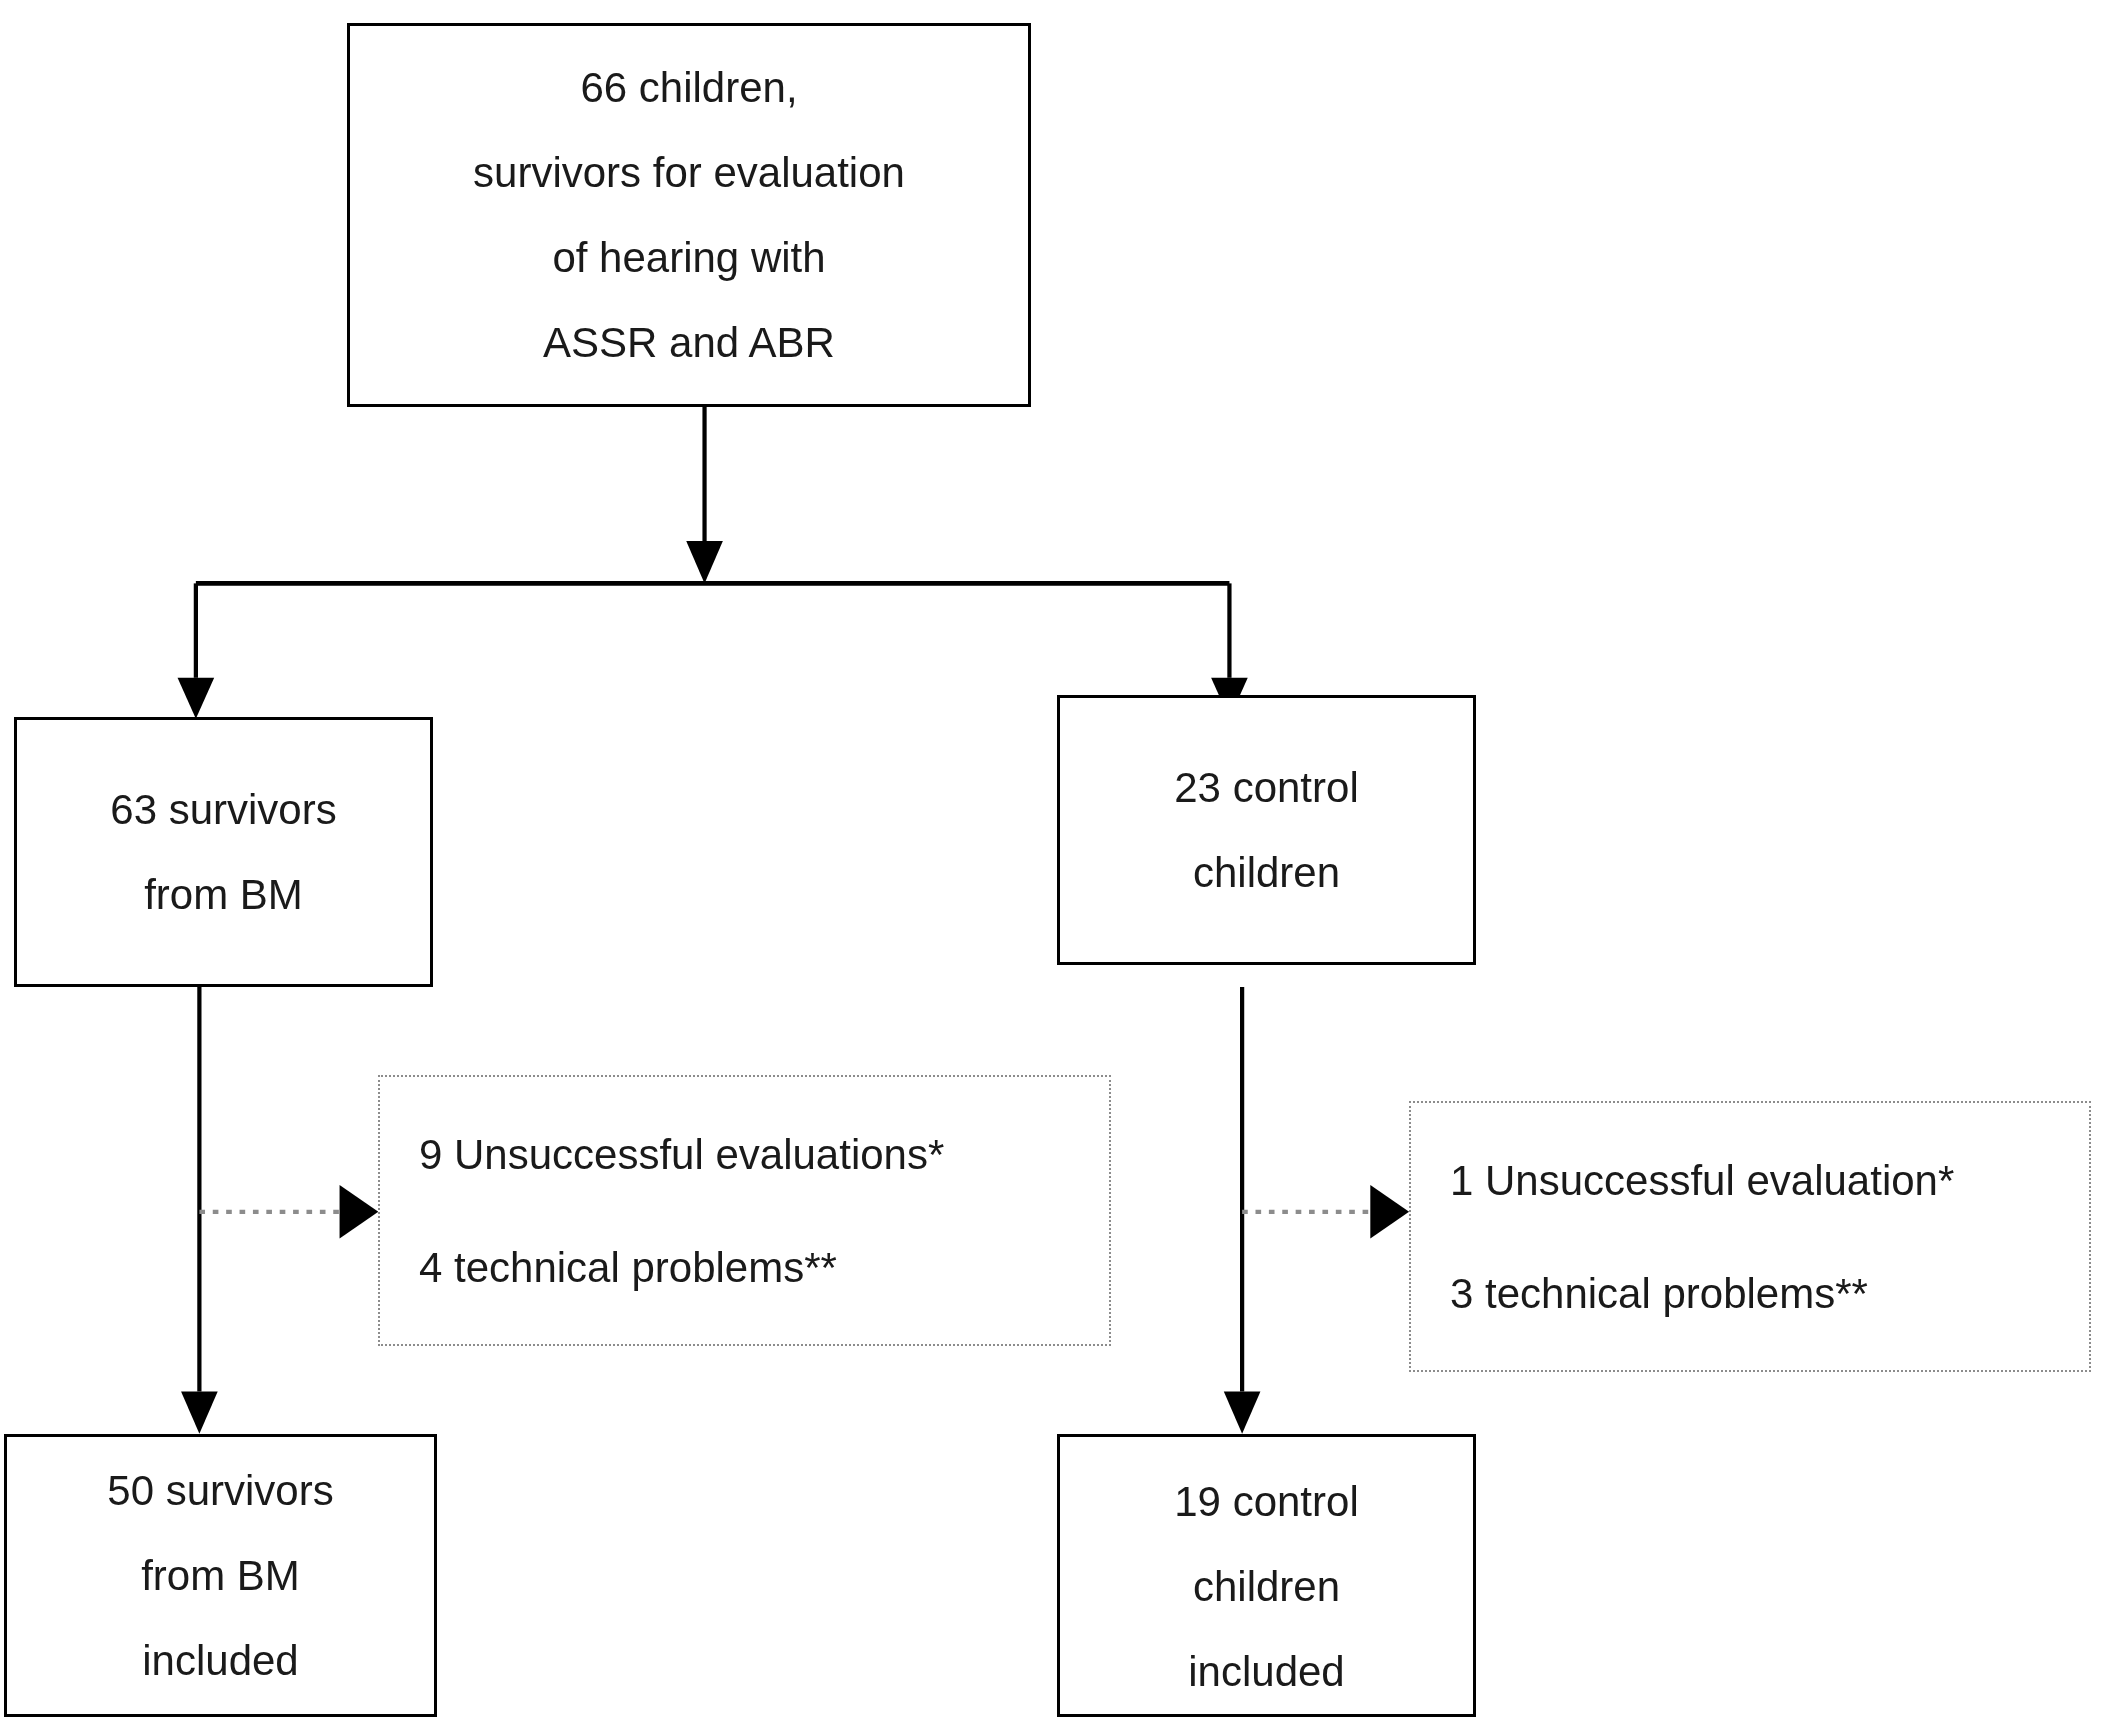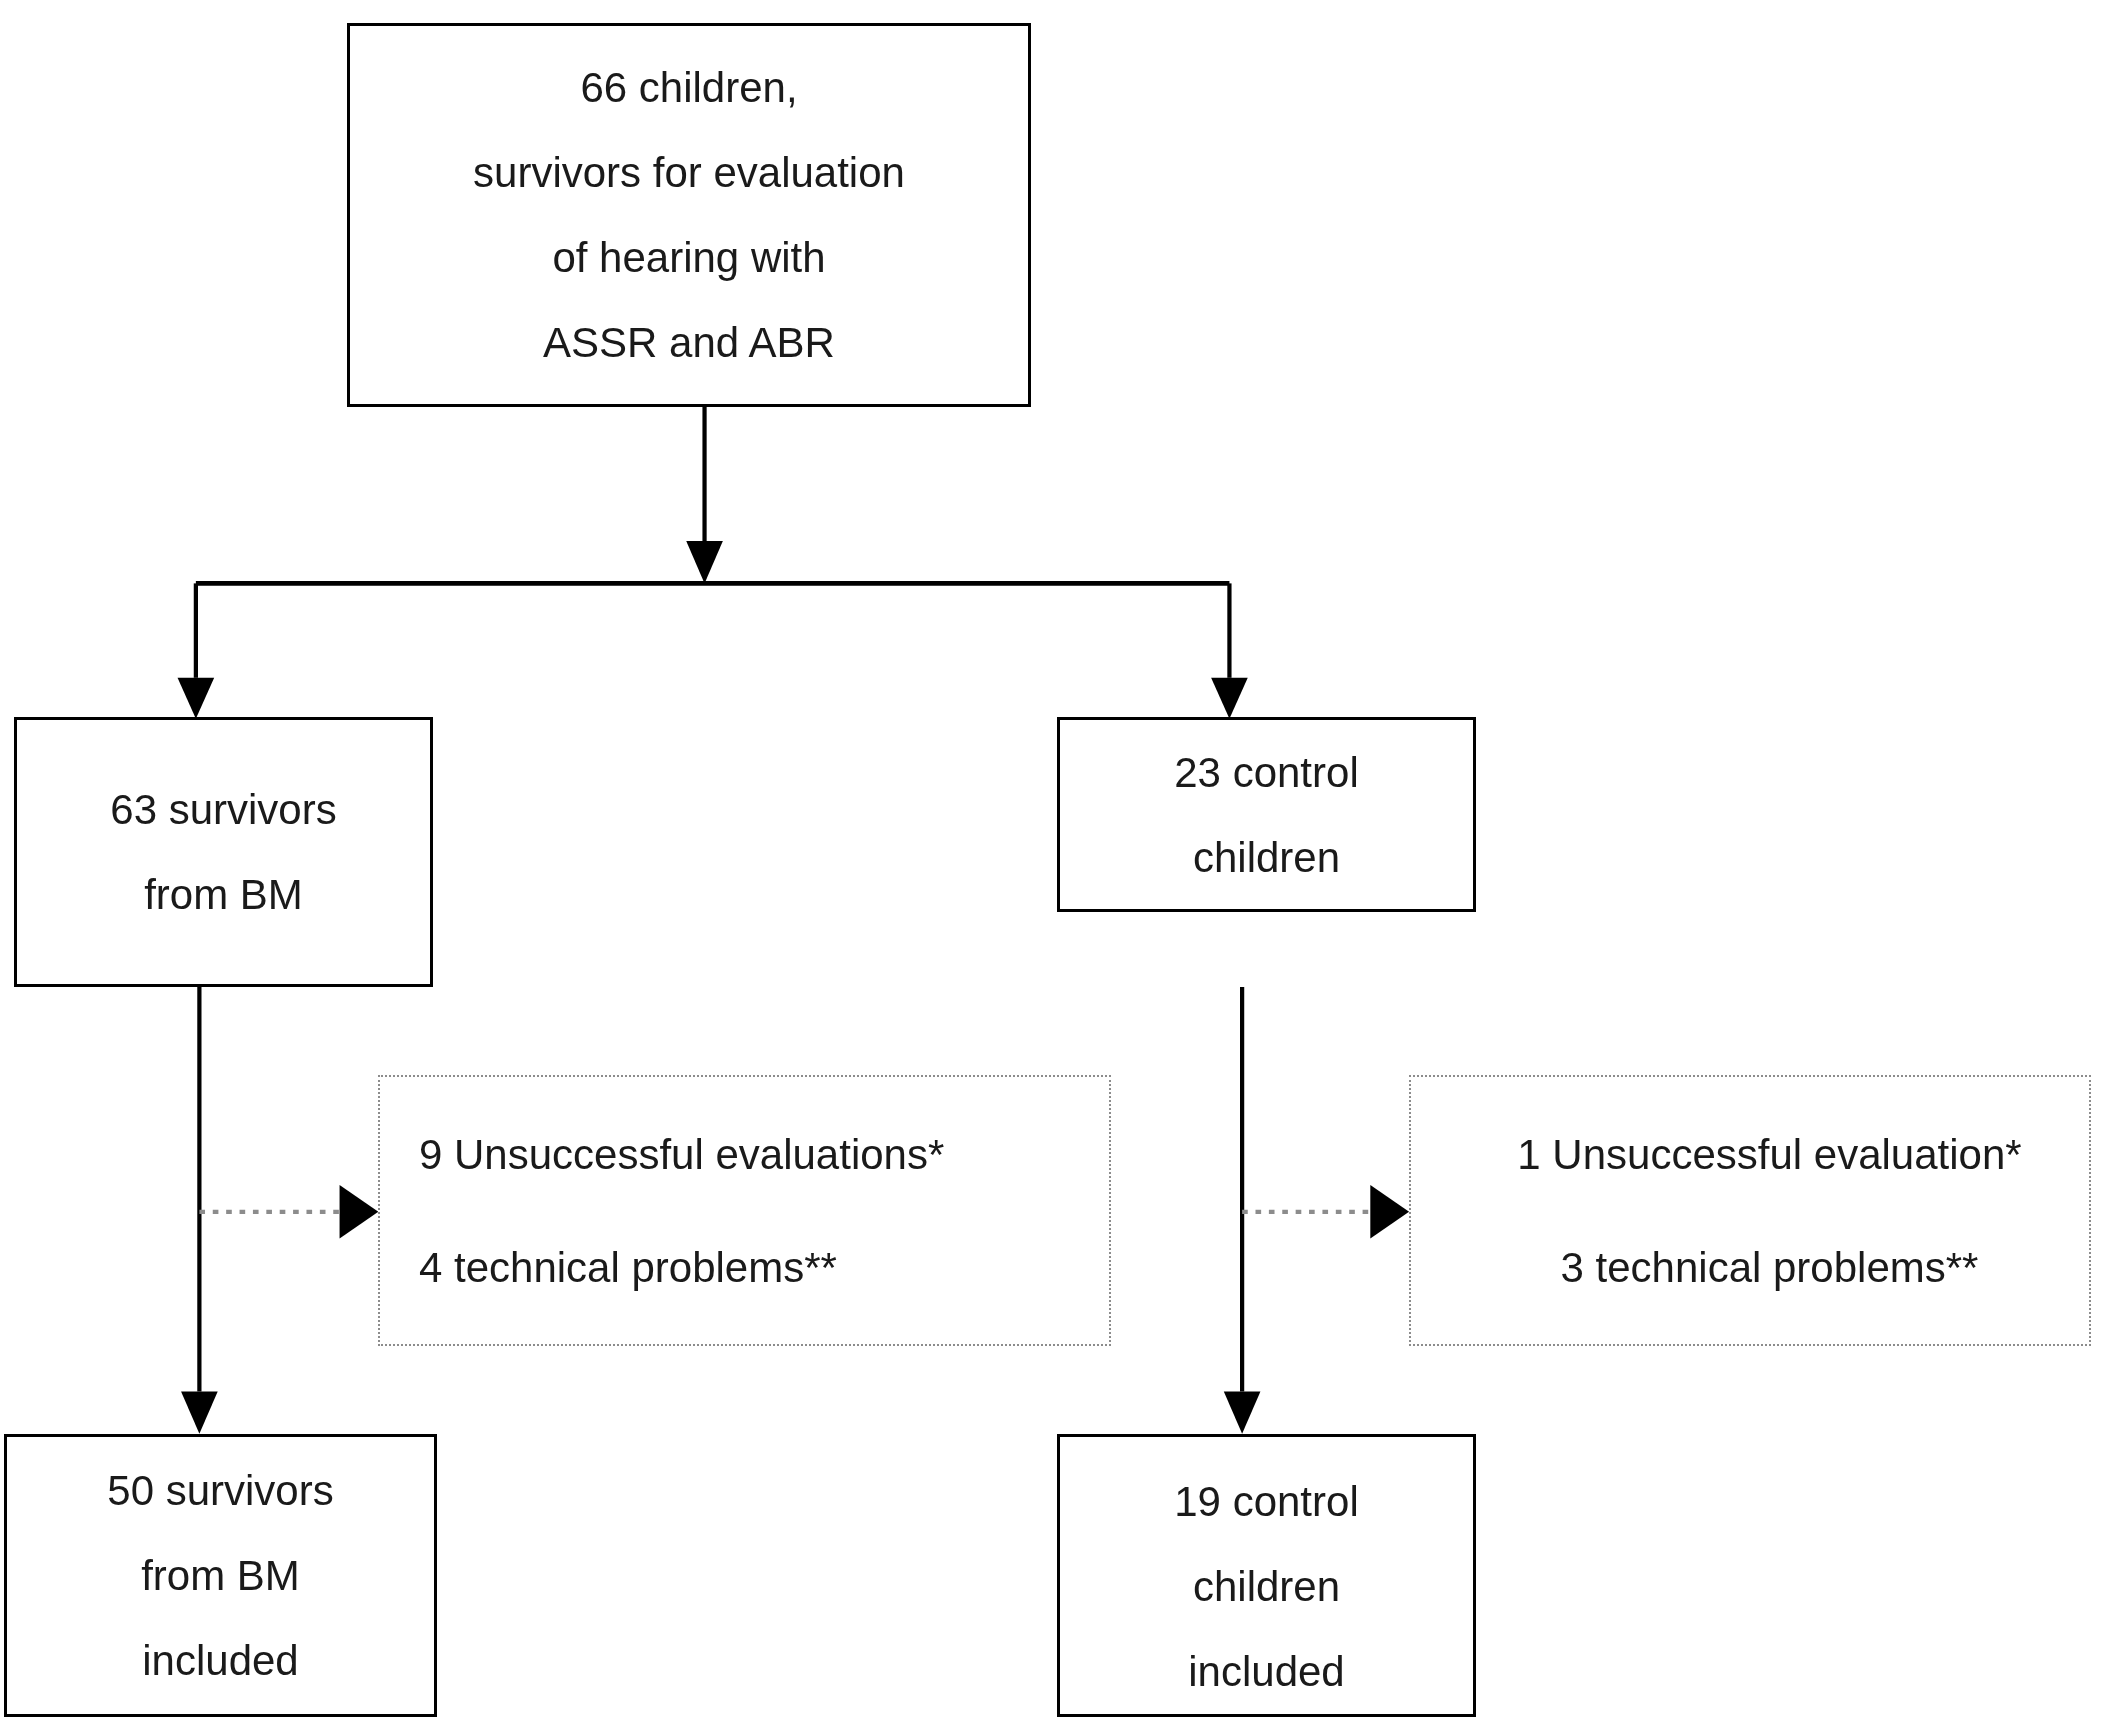--- a/index.html
+++ b/index.html
@@ -50,23 +50,23 @@
     letter-spacing: 0px;
   }
   .dotted .line {
     text-align: left;
     padding-left: 39px;
   }
 
   
   #node-top        { left: 347px;  top: 22.5px;   width: 684px;  height: 384px; }
   #node-survivors  { left: 14px;   top: 717px; width: 419px;  height: 270px; }
-  #node-controls   { left: 1057px; top: 717px; width: 419px;  height: 195px; }
+  #node-controls   { left: 1057px; top: 695px; width: 419px;  height: 270px; }
   #node-excl-left  { left: 378px;  top: 1075px; width: 733px; height: 271px; }
-  #node-excl-right { left: 1409px; top: 1075px; width: 682px;  height: 271px; align-items: center; }
+  #node-excl-right { left: 1409px; top: 1101px; width: 682px;  height: 271px; }
   #node-included-s { left: 4px;   top: 1434px; width: 433px;  height: 283px; }
   #node-included-c { left: 1057px; top: 1434px; width: 419px;  height: 283px; justify-content: flex-end; }
 </style>
 </head>
 <body>
 
 <div id="canvas">
 
   <svg class="flow-svg" viewBox="0 0 2992 2454" xmlns="http://www.w3.org/2000/svg">
     <defs>

